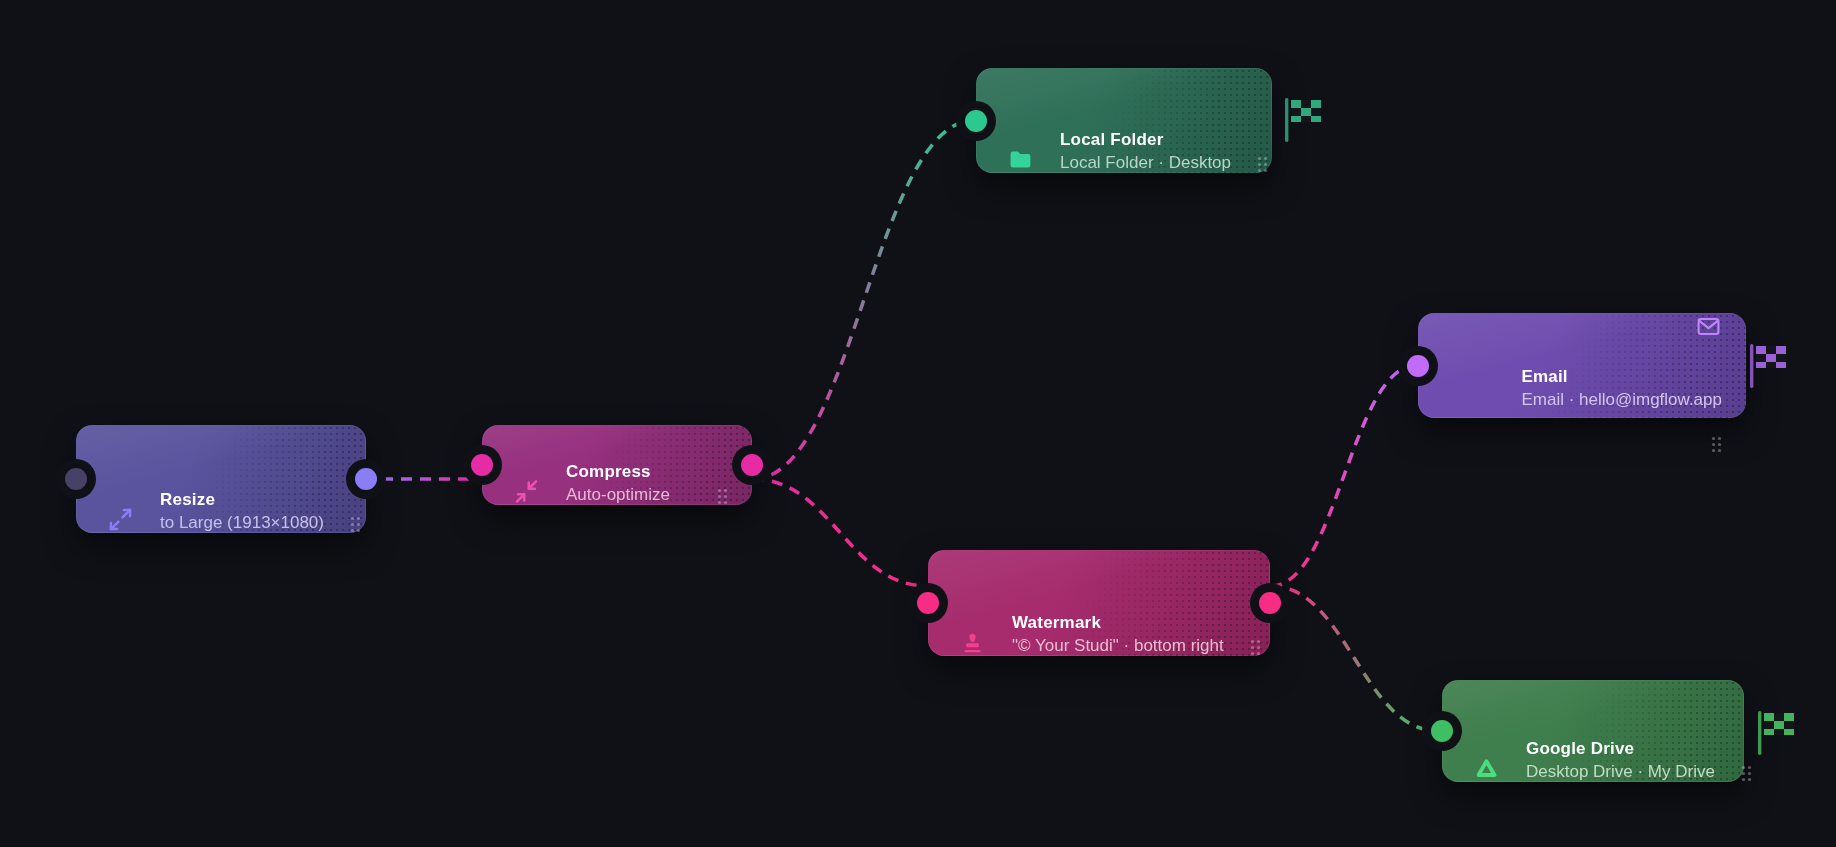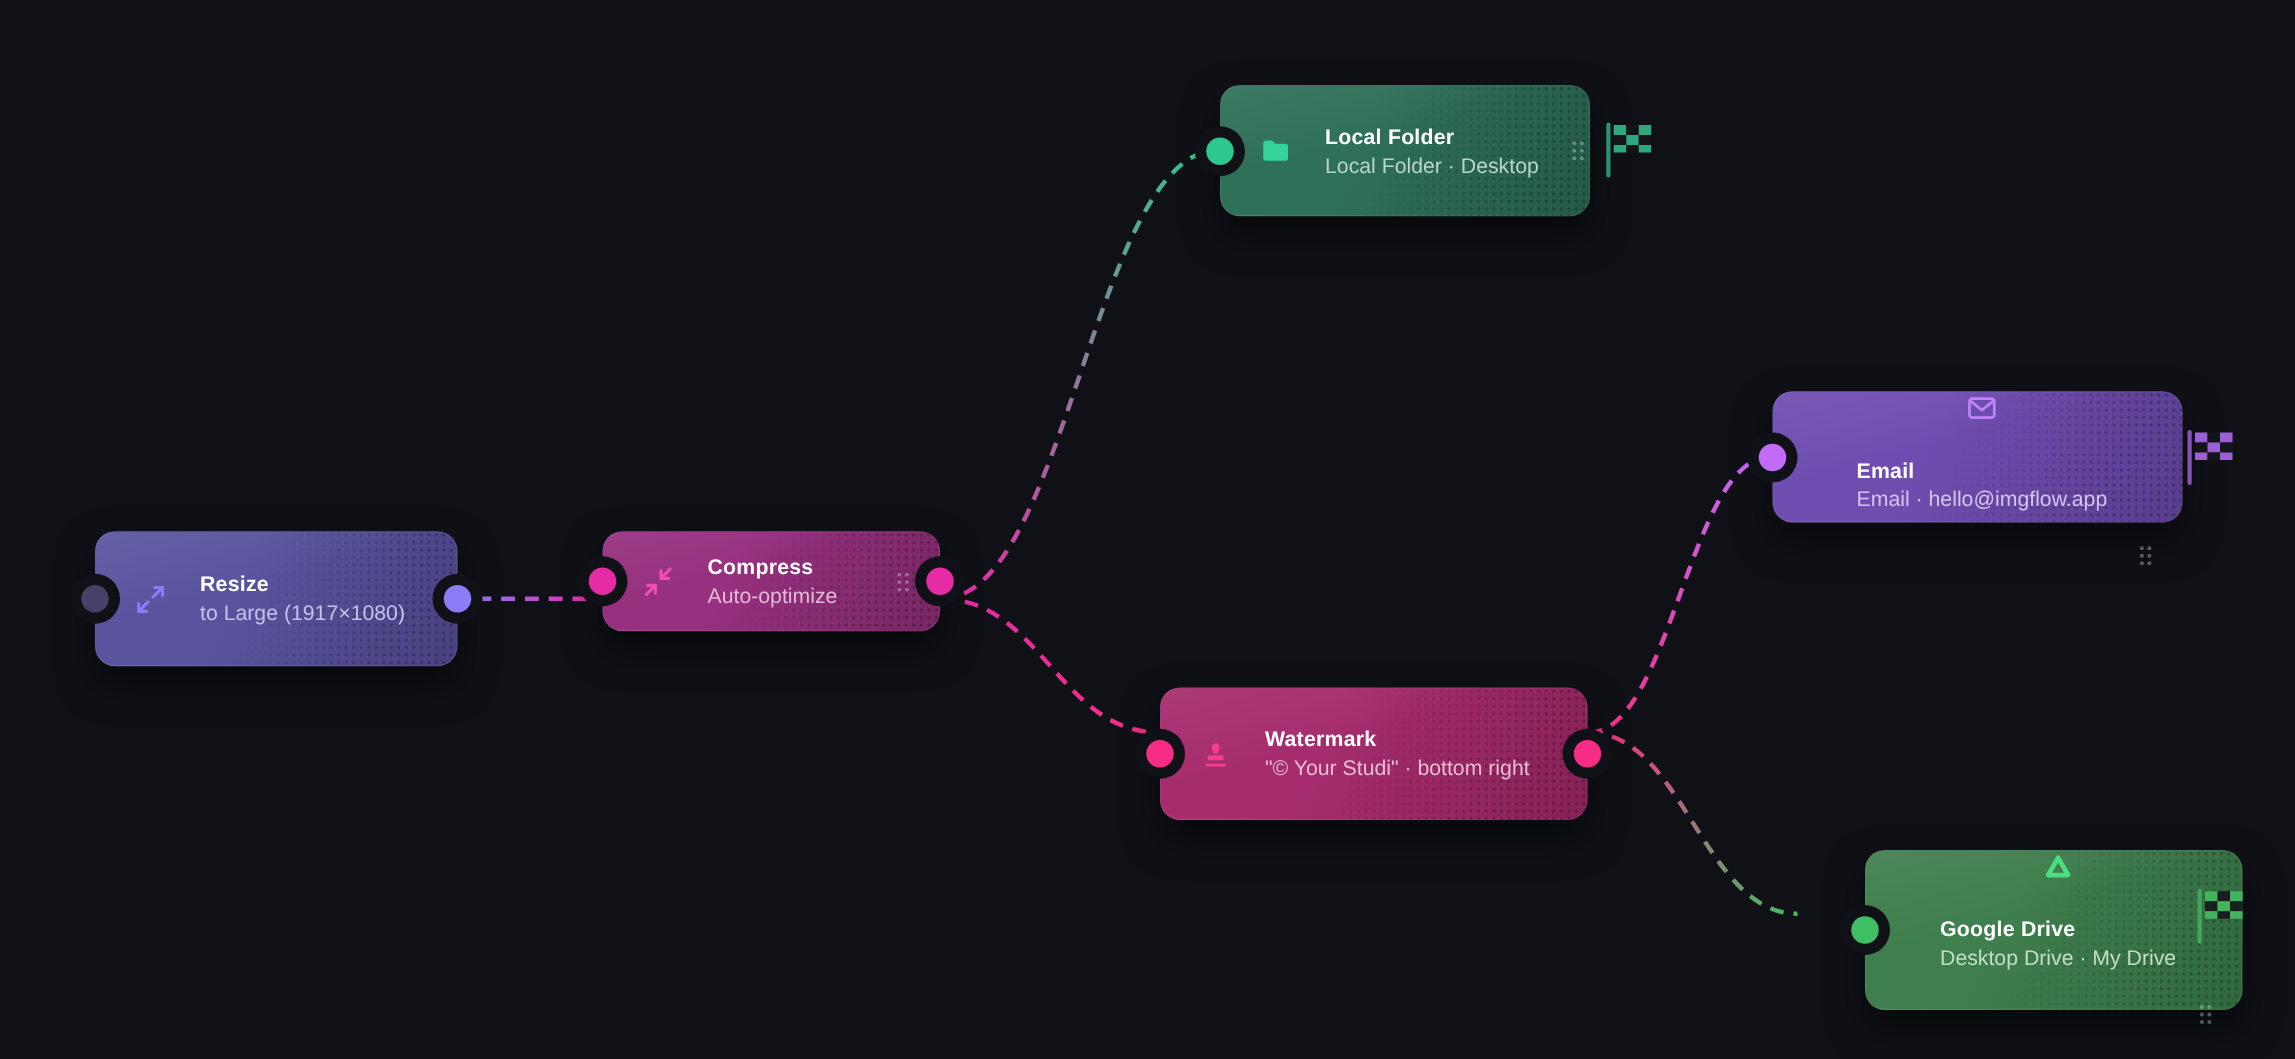--- a/index.html
+++ b/index.html
@@ -5,42 +5,42 @@
   html,body{margin:0;padding:0;}
   body{
     width:1836px;height:847px;overflow:hidden;position:relative;
     background:#101117;
     font-family:"Liberation Sans","DejaVu Sans",sans-serif;
   }
   #edges{position:absolute;left:0;top:0;z-index:1;}
   .node{
     position:absolute;z-index:2;border-radius:16px;
     background:linear-gradient(118deg,var(--bg1) 0%,var(--bg1) 38%,var(--bg2) 100%);
-    display:flex;align-items:center;padding:0 24px 0 31px;gap:26px;
+    display:flex;align-items:flex-end;padding:0 24px 0 31px;gap:26px;
     box-shadow:0 14px 30px rgba(0,0,0,.5);
     box-sizing:border-box;
   }
   .node::before{
     content:'';position:absolute;inset:0;border-radius:inherit;pointer-events:none;
     background:linear-gradient(165deg,rgba(255,255,255,.07),rgba(255,255,255,0) 42%);
     border:1px solid rgba(255,255,255,.06);
   }
   .node::after{
     content:'';position:absolute;inset:0;border-radius:inherit;pointer-events:none;
     background-image:radial-gradient(rgba(8,9,14,.30) 1.1px,transparent 1.3px);
     background-size:6px 6px;
     -webkit-mask-image:linear-gradient(115deg,transparent 46%,#000 82%);
     mask-image:linear-gradient(115deg,transparent 46%,#000 82%);
   }
   #node-resize{left:76px;top:425px;width:290px;height:108px;}
   #node-compress{left:482px;top:425px;width:270px;height:80px;}
   #node-local-folder{left:976px;top:68px;width:296px;height:105px;}
   #node-email{left:1418px;top:313px;width:328px;height:105px;flex-direction:column;}
   #node-watermark{left:928px;top:533px;width:342px;height:106px;margin-top:17px;}
-  #node-google-drive{left:1492px;top:680px;width:302px;height:128px;flex-direction:column;}
+  #node-google-drive{left:1442px;top:680px;width:302px;height:102px;}
 
   .port{
     position:absolute;width:22px;height:22px;border-radius:50%;
     top:50%;margin-top:-11px;z-index:3;
     box-shadow:0 0 0 9px #101117;
   }
   .port-in{left:-11px;background:var(--port-in);}
   .port-out{right:-11px;background:var(--port-out);}
 
   .nicon{flex:0 0 auto;display:flex;align-items:center;justify-content:center;position:relative;z-index:2;}
@@ -98,21 +98,21 @@
   <span class="nicon">
     <svg viewBox="0 0 24 24" fill="none" stroke="#8b7cf8" stroke-width="2.2" stroke-linecap="round" stroke-linejoin="round">
       <polyline points="15 3.5 20.5 3.5 20.5 9"></polyline>
         <polyline points="9 20.5 3.5 20.5 3.5 15"></polyline>
       <line x1="20.5" y1="3.5" x2="13.8" y2="10.2"></line>
         <line x1="3.5" y1="20.5" x2="10.2" y2="13.8"></line>
     </svg>
   </span>
   <span class="ntext">
     <span class="ntitle">Resize</span>
-    <span class="nsub">to Large (1917×1080)</span>
+    <span class="nsub">to Large (1913×1080)</span>
   </span>
   <span class="handle">
     <svg width="11" height="17" viewBox="0 0 11 17">
         <circle cx="2.5" cy="2.5" r="1.6"></circle>
         <circle cx="8.5" cy="2.5" r="1.6"></circle>
         <circle cx="2.5" cy="8.5" r="1.6"></circle>
         <circle cx="8.5" cy="8.5" r="1.6"></circle>
         <circle cx="2.5" cy="14.5" r="1.6"></circle>
         <circle cx="8.5" cy="14.5" r="1.6"></circle>
       </svg>

